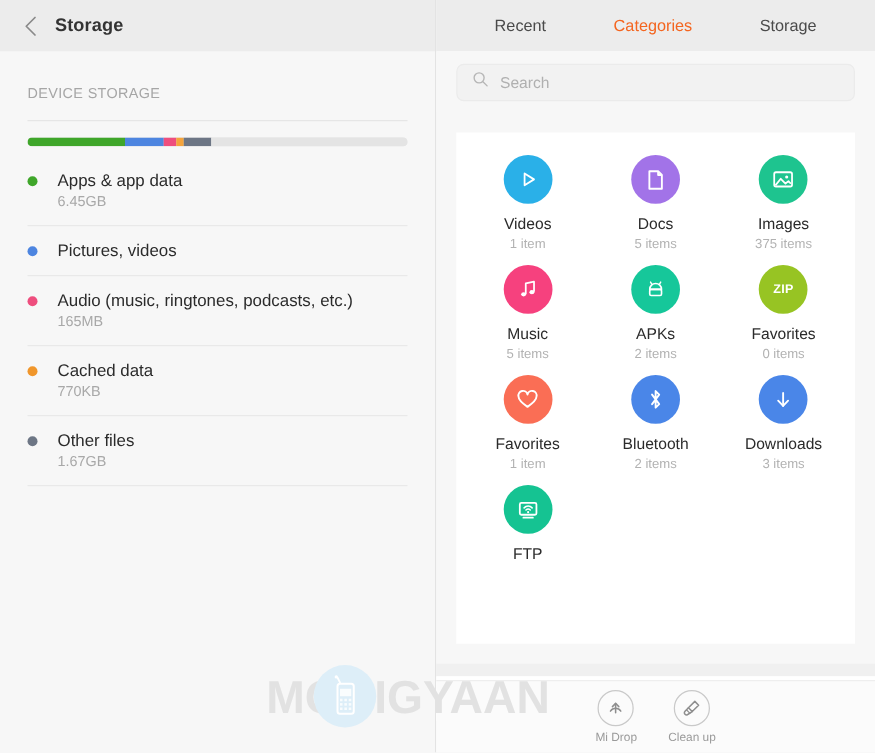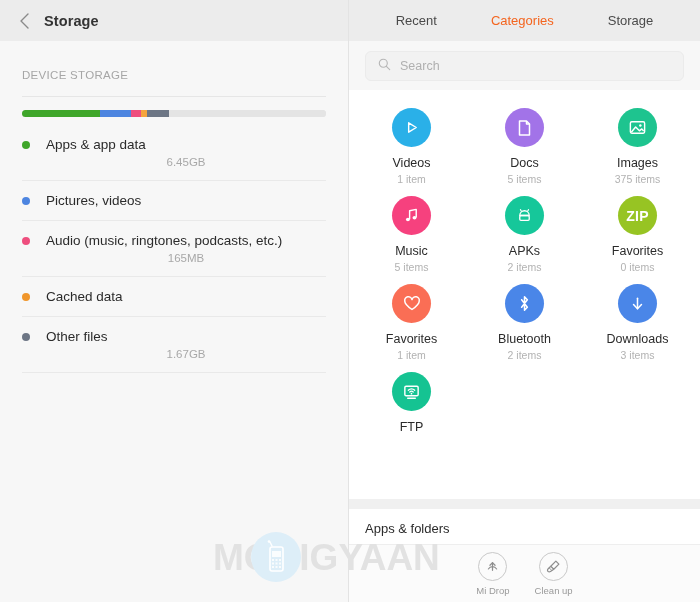--- a/index.html
+++ b/index.html
@@ -59,21 +59,21 @@
   .bar-wrap {
     margin: 13px 22px 0 22px;
     height: 7px;
     border-radius: 4px;
     background: #e4e4e4;
     overflow: hidden;
     display: flex;
   }
   .bar-seg { height: 100%; }
 
-  .cat-list { margin-top: 7px; text-align: center; }
+  .cat-list { margin-top: 7px; }
   .cat-item {
     position: relative;
     padding: 13px 22px 12px 22px;
     cursor: pointer;
   }
   .cat-item + .cat-item::before {
     content: "";
     position: absolute;
     left: 22px; right: 22px; top: 0;
     height: 1px;
@@ -136,21 +136,21 @@
     cursor: text;
   }
   .search-ph {
     font-size: 12.5px;
     color: #b0b0b0;
     margin-left: 9px;
   }
 
   .grid-card {
     background: #ffffff;
-    margin: 0;
+    margin: 16px;
     height: 409px;
     padding: 18px 6px 0 6px;
   }
   .grid {
     display: grid;
     grid-template-columns: repeat(3, 1fr);
     row-gap: 11px;
   }
   .grid-cell {
     display: flex;
@@ -160,21 +160,21 @@
   }
   .circle {
     width: 39px; height: 39px;
     border-radius: 50%;
     display: flex;
     align-items: center;
     justify-content: center;
   }
   .circle .zip-text {
     color: #fff;
-    font-size: 14px;
+    font-size: 10px;
     font-weight: bold;
     letter-spacing: .3px;
   }
   .cell-label {
     font-size: 12.5px;
     color: #2b2b2b;
     margin-top: 9px;
   }
   .cell-sub {
     font-size: 10.5px;
@@ -294,20 +294,21 @@
             <span class="dot" style="background:#ee4e7e"></span>
             <span class="cat-name">Audio (music, ringtones, podcasts, etc.)</span>
           </div>
           <div class="cat-size">165MB</div>
         </div>
         <div class="cat-item">
           <div class="cat-main">
             <span class="dot" style="background:#f0962b"></span>
             <span class="cat-name">Cached data</span>
           </div>
+          <div class="cat-size">770KB</div>
         </div>
         <div class="cat-item">
           <div class="cat-main">
             <span class="dot" style="background:#6d7685"></span>
             <span class="cat-name">Other files</span>
           </div>
           <div class="cat-size">1.67GB</div>
         </div>
       </div>
     <div class="list-end-rule"></div>

